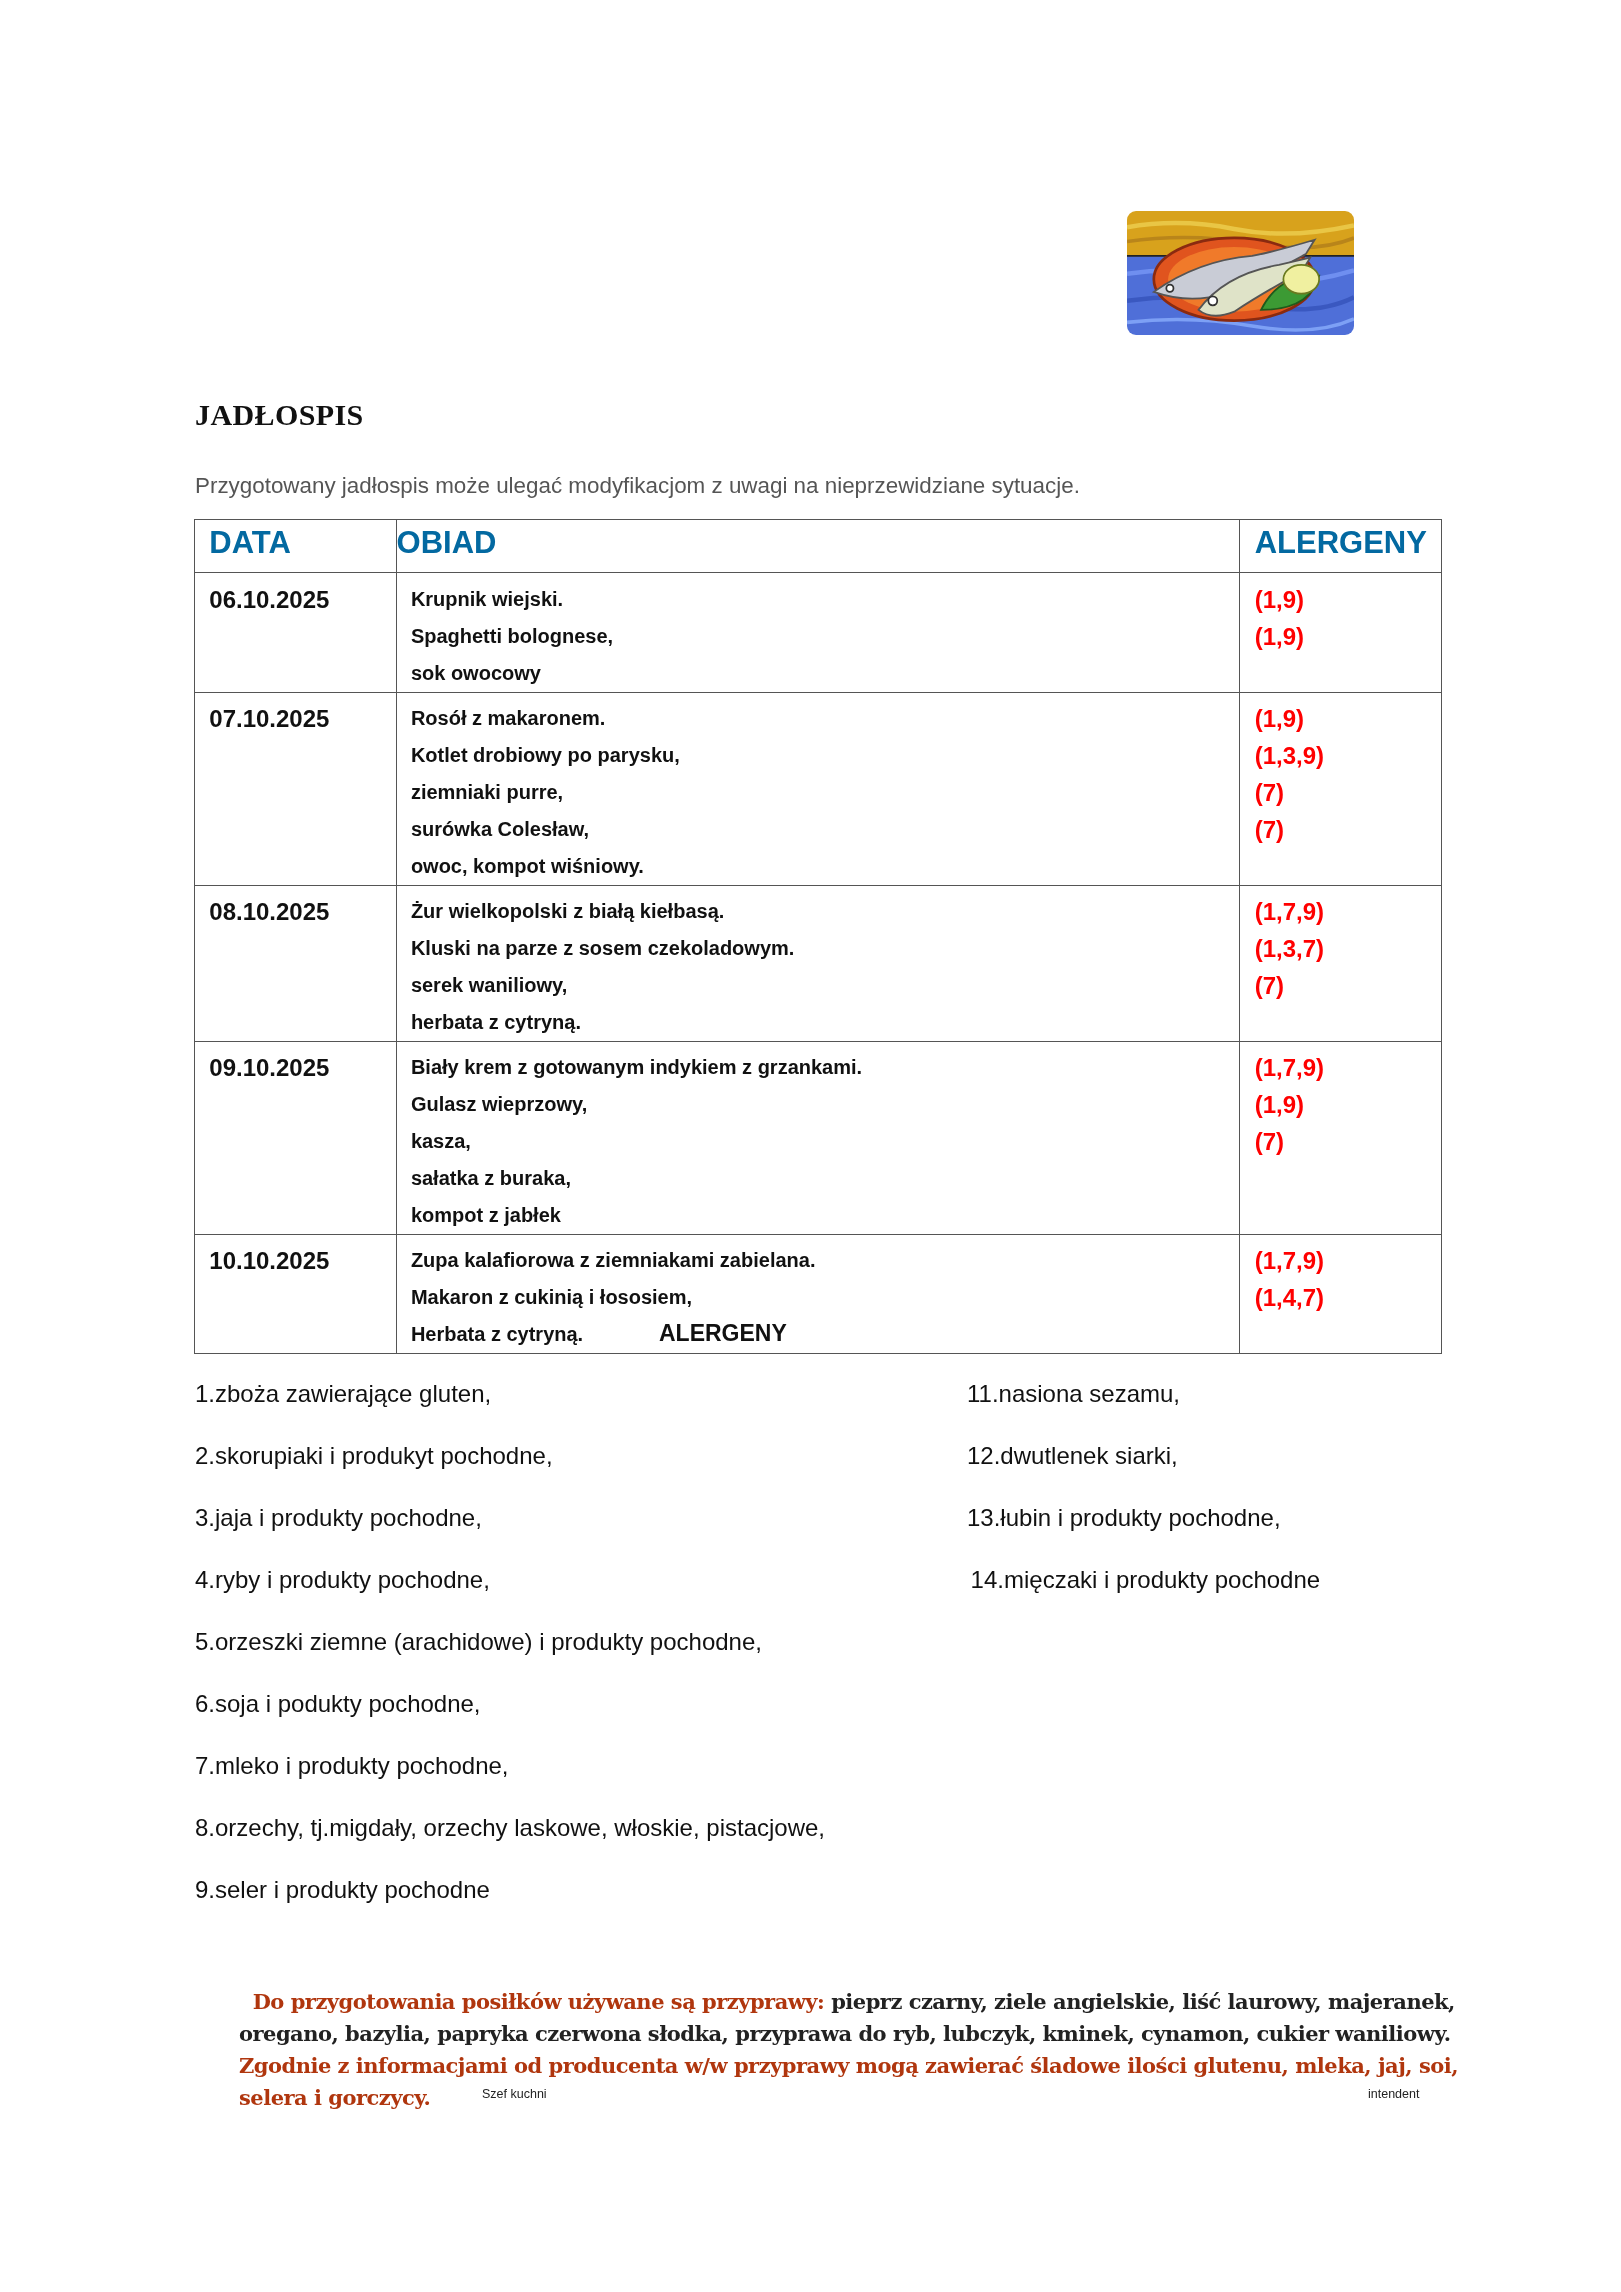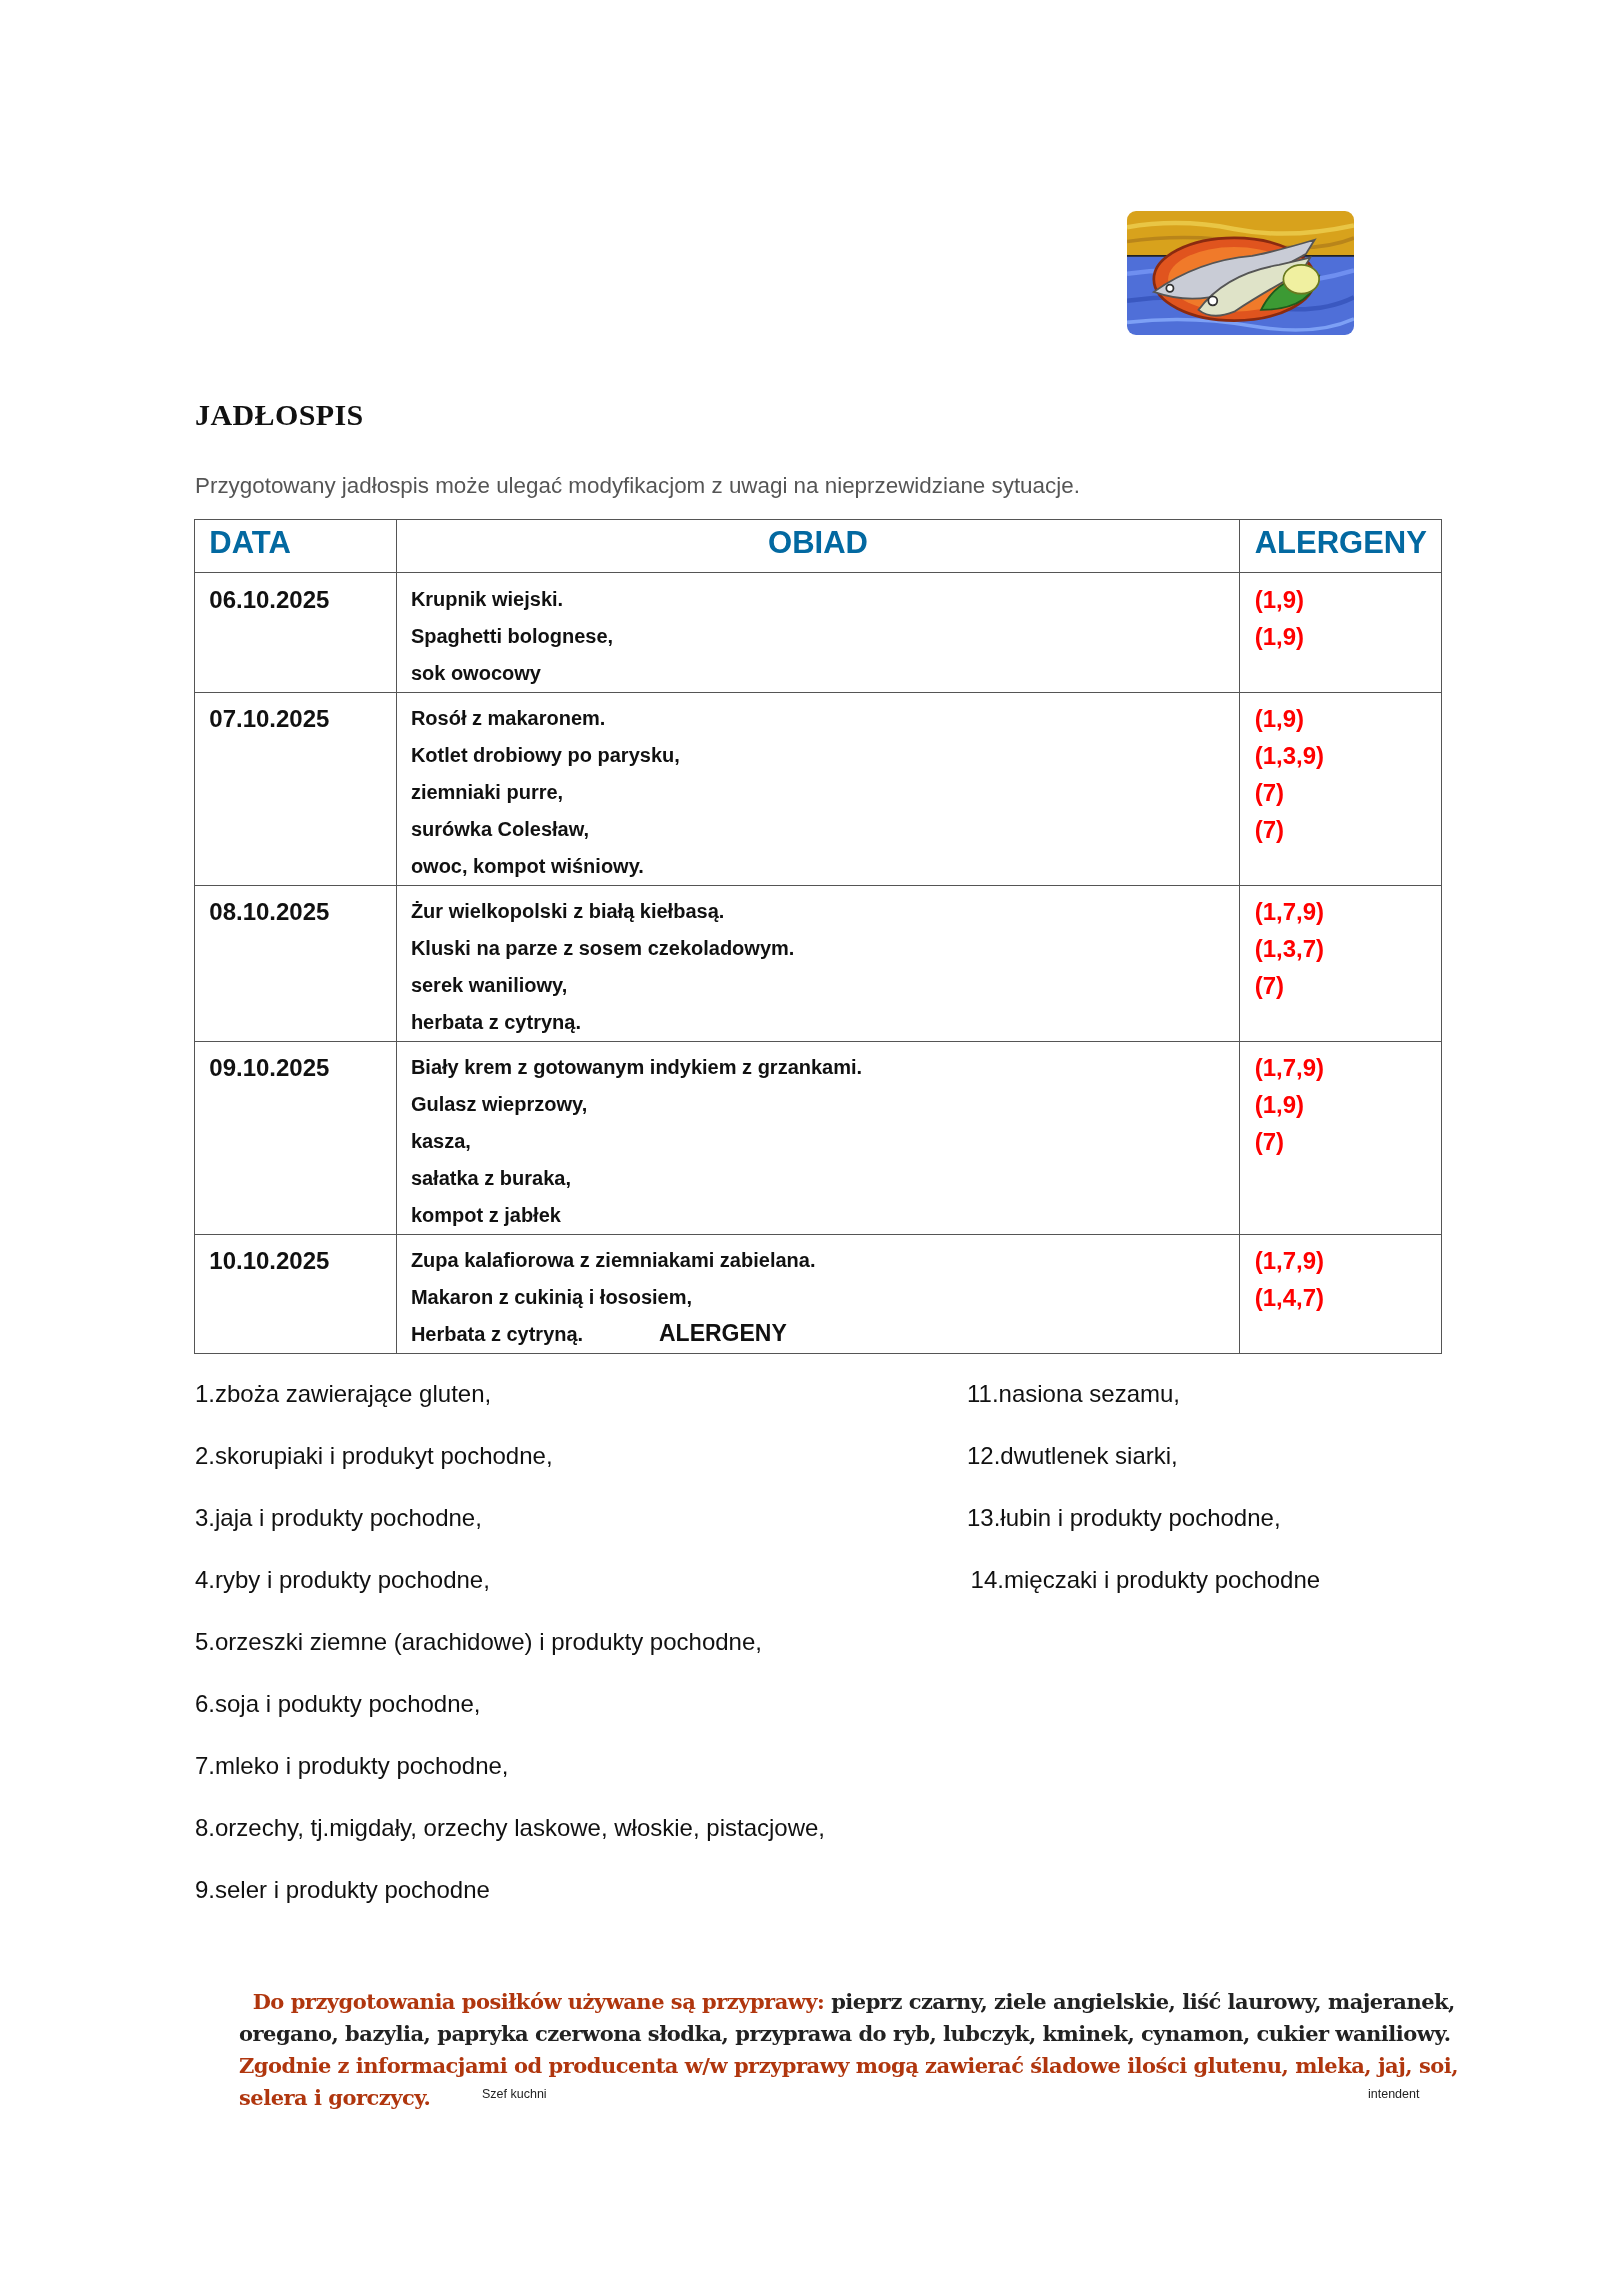--- a/index.html
+++ b/index.html
@@ -8,21 +8,21 @@
 
     .logo { position: absolute; left: 1127px; top: 211px; width: 227px; height: 124px; border-radius: 9px; overflow: hidden; }
     .logo svg { width: 100%; height: 100%; display: block; }
 
     .title { position: absolute; left: 195px; top: 398px; font-family: "Liberation Serif", serif; font-weight: bold; font-size: 30px; letter-spacing: 0.4px; color: #111; }
     .subtitle { position: absolute; left: 195px; top: 473px; font-family: "Liberation Sans", sans-serif; font-size: 22.4px; color: #555; }
 
     table.menu { position: absolute; left: 194px; top: 519px; width: 1248px; border-collapse: collapse; font-family: "Liberation Sans", sans-serif; }
     table.menu td, table.menu th { border: 1.8px solid #555; vertical-align: top; padding: 0; }
     table.menu th { height: 47px; font-weight: bold; font-size: 31px; color: #0369a1; text-align: left; padding: 5.4px 0 0 14.3px; }
-    table.menu th.center { text-align: center; padding-left: 0; }
+    table.menu th.center { text-align: left; padding-left: 0; }
     .c-date { width: 199px; }
     .c-obiad { width: 833px; }
     .c-alg { width: 199px; }
     .cell-date { font-weight: bold; font-size: 24px; padding: 7.2px 0 0 14.3px !important; line-height: 37px; }
     .cell-dishes, .cell-alg { padding: 7.2px 0 0 14.3px !important; }
     .line { font-weight: bold; font-size: 20px; line-height: 37px; white-space: nowrap; }
     .alg-line { font-weight: bold; font-size: 24px; line-height: 37px; color: #ff0000; white-space: nowrap; }
 
     .alg-heading { position: absolute; left: 659px; top: 1320px; font-family: "Liberation Sans", sans-serif; font-weight: bold; font-size: 23px; color: #111; }
     .alg-list { position: absolute; font-family: "Liberation Sans", sans-serif; font-size: 24px; color: #111; }

